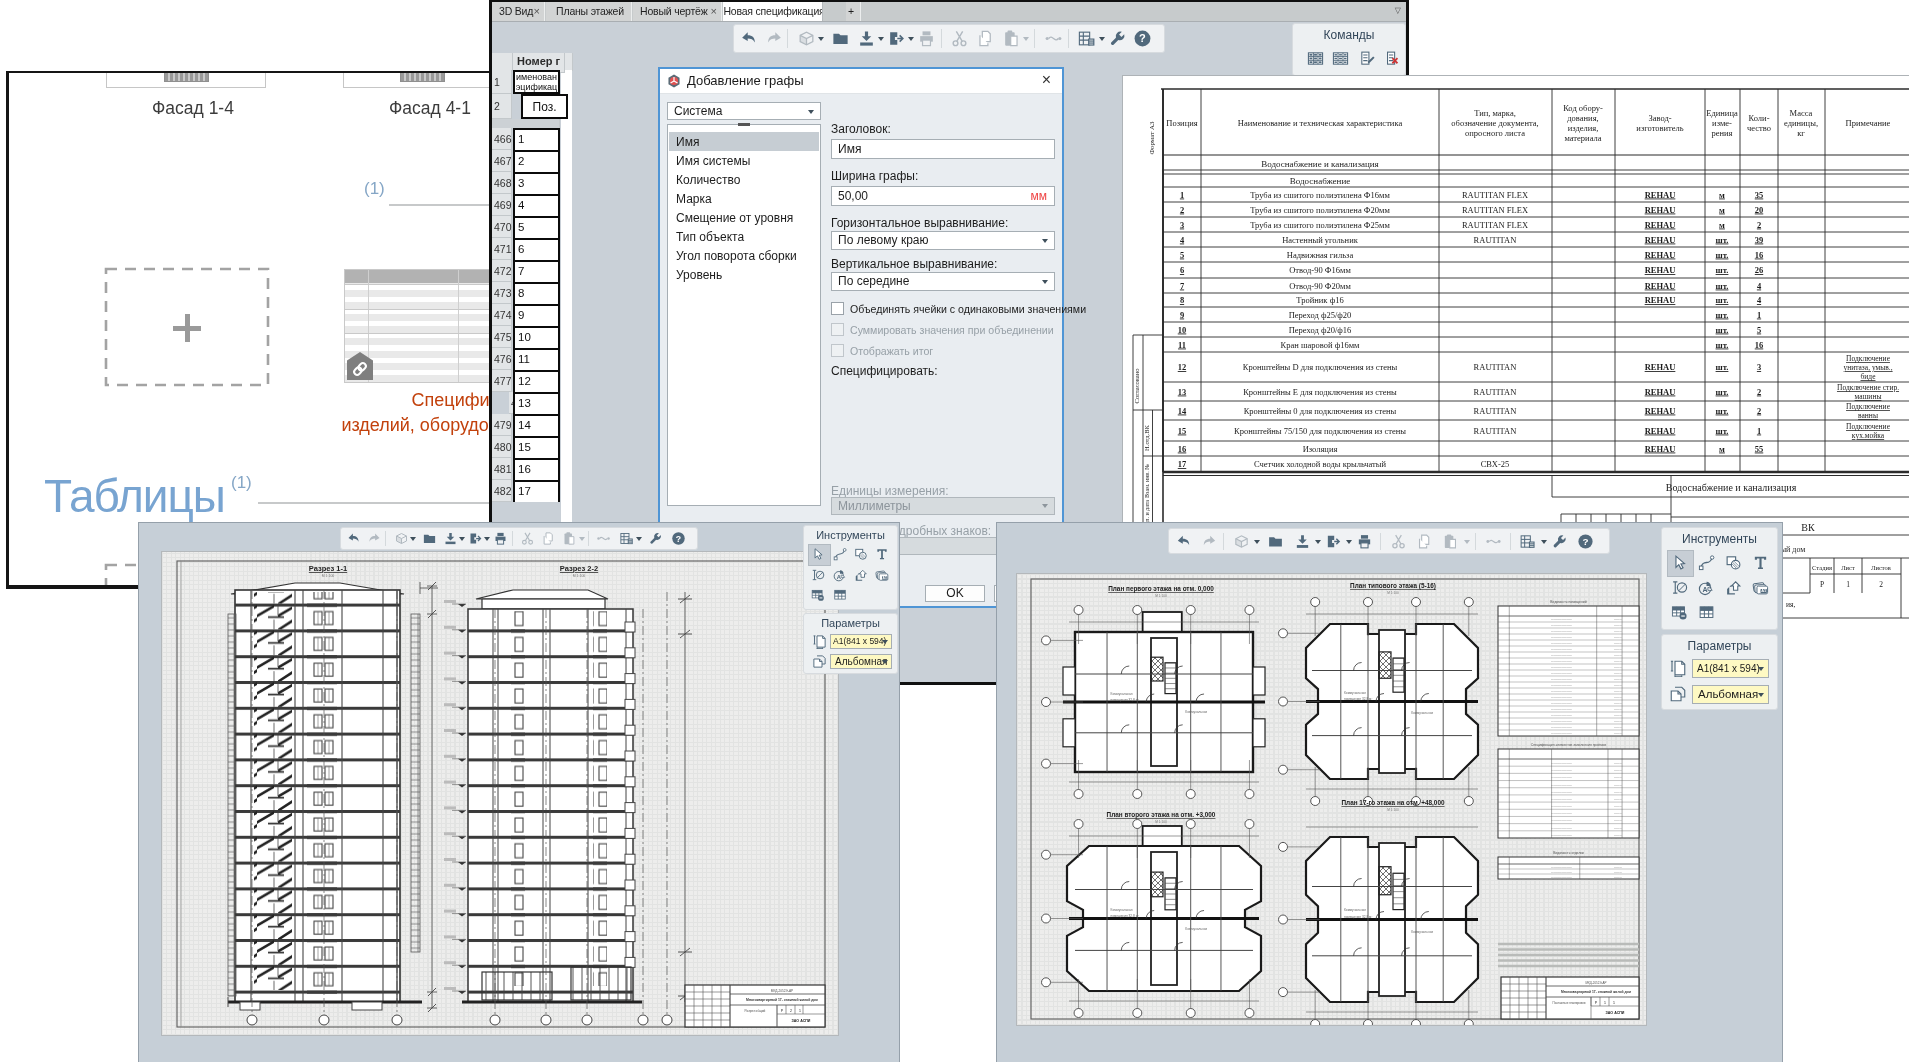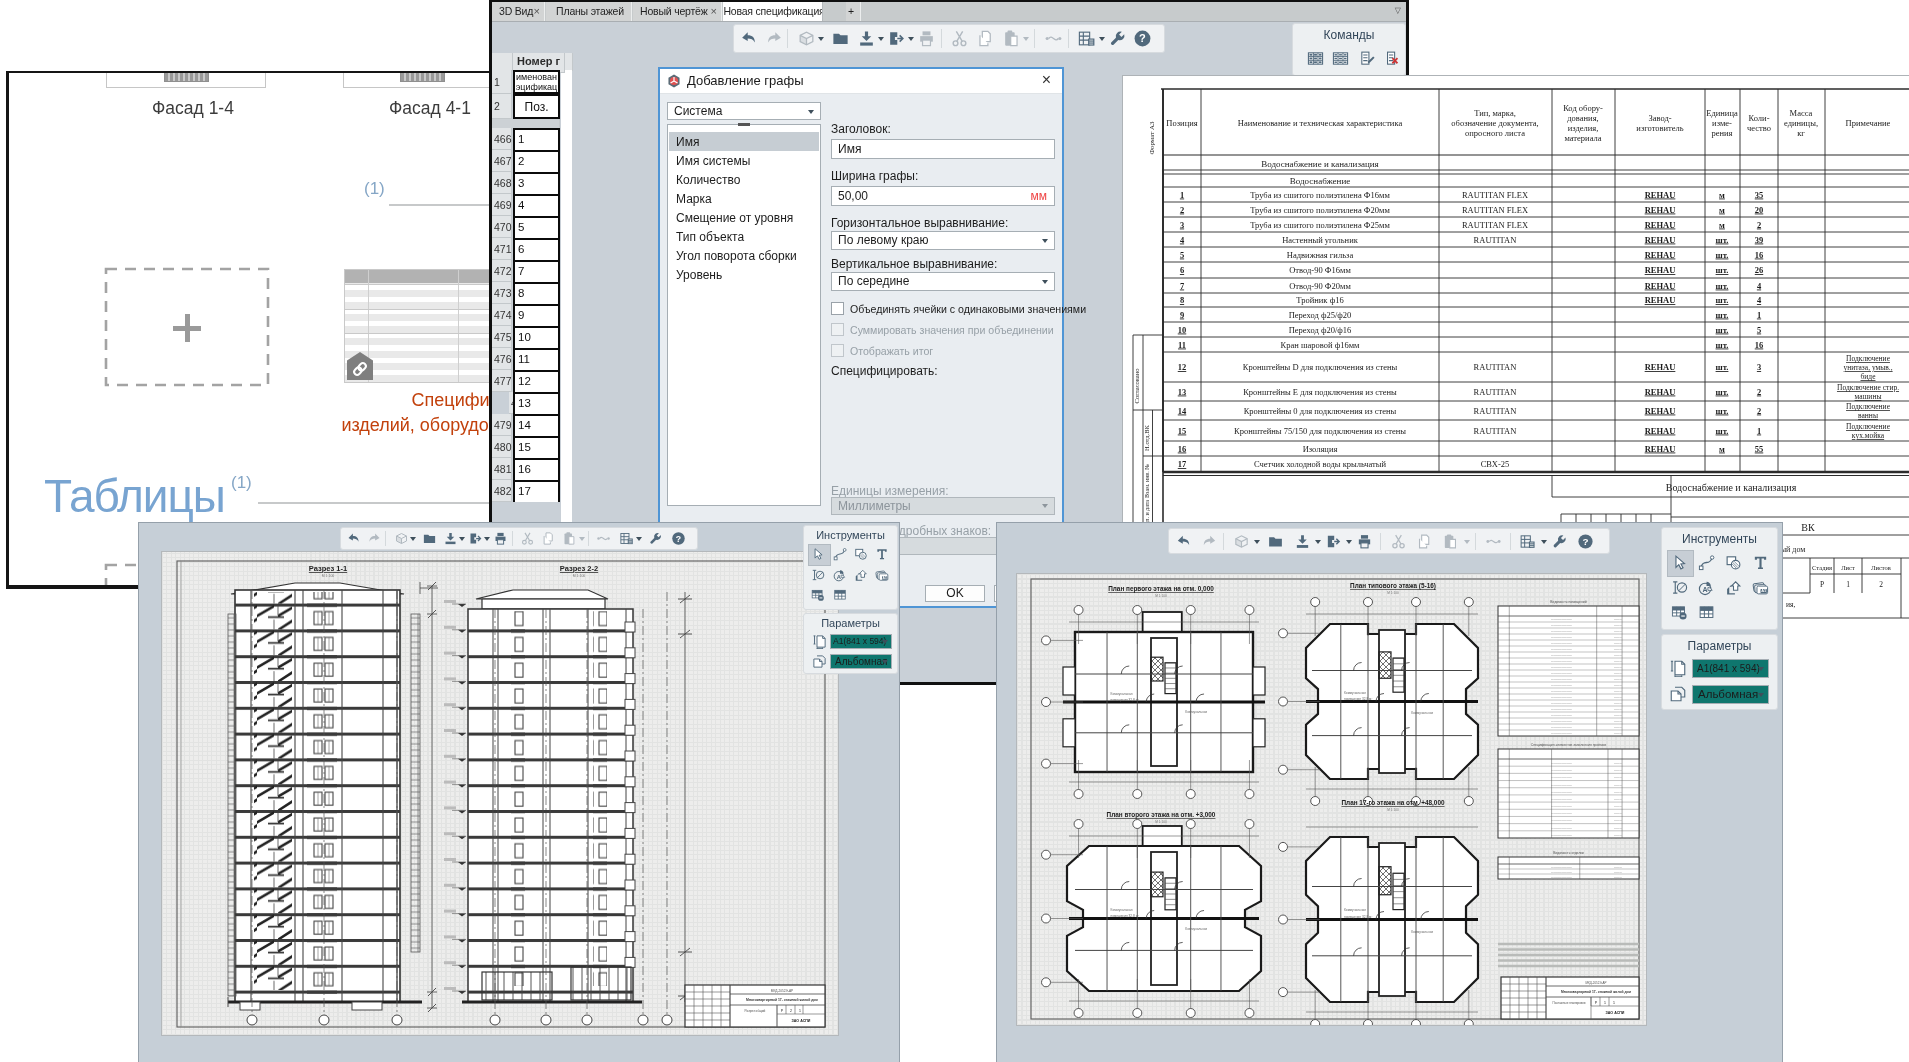--- a/index.html
+++ b/index.html
@@ -36,21 +36,21 @@
 .cb{position:absolute;width:13px;height:13px;background:#fff;border:1px solid #9aa2a9;box-sizing:border-box;}
 .cbD{position:absolute;width:13px;height:13px;background:#eef1f3;border:1px solid #c0c6cb;box-sizing:border-box;}
 
 #doc{left:1122px;top:75px;width:787px;height:987px;background:#fff;z-index:3;border-left:1px solid #aeb3b7;border-top:1px solid #aeb3b7;}
 
 #winBL{left:138px;top:522px;width:760px;height:540px;background:#c6cfd7;border:1px solid #95a0aa;border-bottom:none;z-index:5;}
 #winBR{left:996px;top:522px;width:785px;height:540px;background:#c6cfd7;border:1px solid #95a0aa;border-bottom:none;z-index:6;}
 .sheet{z-index:1;background:#ededec;
  background-image:repeating-linear-gradient(0deg,#e2e3e2 0,#e2e3e2 1px,transparent 1px,transparent 4.5px),repeating-linear-gradient(90deg,#e2e3e2 0,#e2e3e2 1px,transparent 1px,transparent 4.5px);
  border:1px solid #b4b8bb;}
-.ddrop{background:#0f766e;border:1px solid #a6aeb4;box-sizing:border-box;color:#1c1c1c;white-space:nowrap;overflow:hidden;}
+.ddrop{background:#fef9c3;border:1px solid #a6aeb4;box-sizing:border-box;color:#1c1c1c;white-space:nowrap;overflow:hidden;}
 .ic{position:absolute;color:#51697c;}
 .ic.dis{color:#b2bac1;}
 .tsep{position:absolute;width:1px;background:#d4d9dc;}
 .tcaret{position:absolute;width:0;height:0;border-left:3.5px solid transparent;border-right:3.5px solid transparent;border-top:4.5px solid #3e4f5b;}
 .selbox{position:absolute;background:#c7ced5;border:1px solid #b2bac1;}
 .sc{position:absolute;font-size:12px;color:#1c1c1c;white-space:nowrap;}
 </style>
 </head>
 <body>
 <svg width="0" height="0" style="position:absolute">
@@ -368,21 +368,21 @@
   </div>
 
   <div id="sheetL" class="abs">
     <div class="shead abs" style="left:0;top:0;width:20px;height:17px;"></div>
     <div class="shead abs" style="left:69px;top:0;width:11px;height:17px;"></div>
     <div class="abs" style="left:69px;top:17px;width:11px;height:518px;background:#fff;"></div>
     <div class="shead abs" style="left:21px;top:0;width:47px;height:17px;font-size:11px;font-weight:700;padding:2px 0 0 4px;white-space:nowrap;overflow:hidden;">Номер г</div>
     <div class="rowhdr" style="top:17px;height:24px;line-height:24px;">1</div>
     <div class="dcell" style="top:17px;height:24px;font-size:9px;line-height:9.5px;text-align:center;padding:1px 0 0 0;border-width:2px;border-color:#0b0b0b;">именован<br>эцификац</div>
     <div class="rowhdr" style="top:41px;height:25px;line-height:25px;">2</div>
-    <div class="dcell" style="top:41px;height:25px;line-height:22px;text-align:center;font-size:12px;padding:0;border-bottom-width:2px;">Поз.</div>
+    <div class="dcell" style="top:41px;height:25px;line-height:22px;text-align:center;font-size:12px;padding:0;border-bottom-width:2px;margin-left:8px;">Поз.</div>
     <div class="abs" style="left:0;top:66px;width:68px;height:9px;background:#ccd1d5;border-right:1px solid #c3c8cb;box-sizing:border-box;"></div>
     <div class="rowhdr" style="top:75px;height:22px;line-height:22px;">466</div>
     <div class="dcell" style="top:75px;height:22px;line-height:18px;">1</div>
     <div class="rowhdr" style="top:97px;height:22px;line-height:22px;">467</div>
     <div class="dcell" style="top:97px;height:22px;line-height:18px;">2</div>
     <div class="rowhdr" style="top:119px;height:22px;line-height:22px;">468</div>
     <div class="dcell" style="top:119px;height:22px;line-height:18px;">3</div>
     <div class="rowhdr" style="top:141px;height:22px;line-height:22px;">469</div>
     <div class="dcell" style="top:141px;height:22px;line-height:18px;">4</div>
     <div class="rowhdr" style="top:163px;height:22px;line-height:22px;">470</div>

